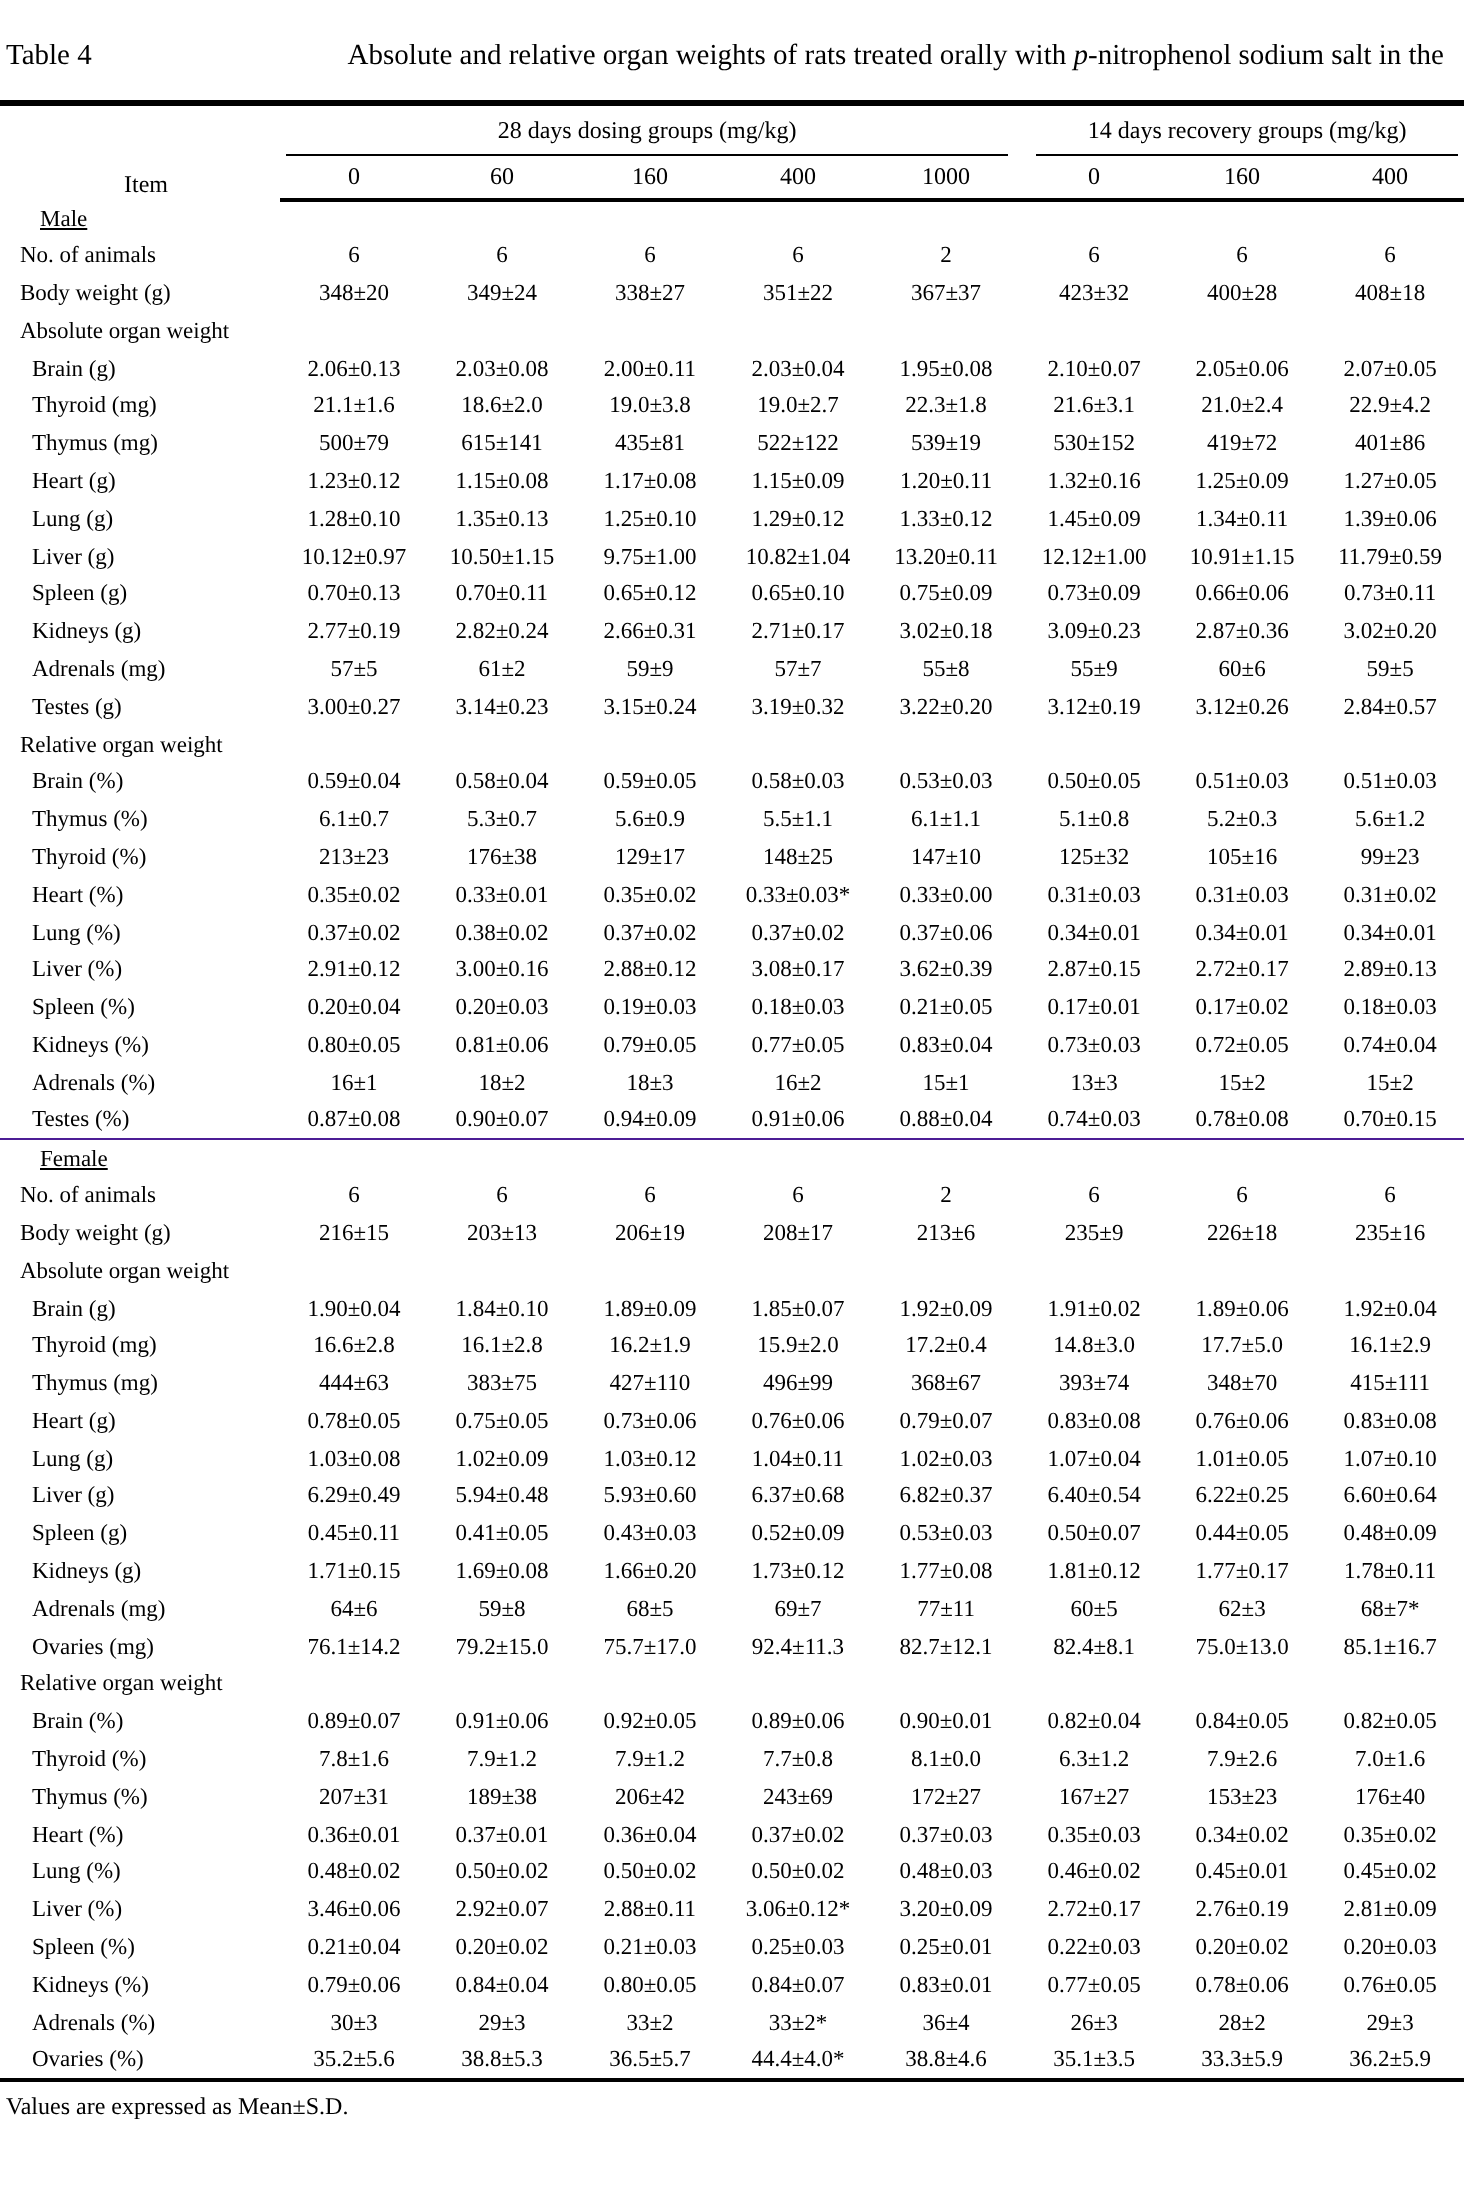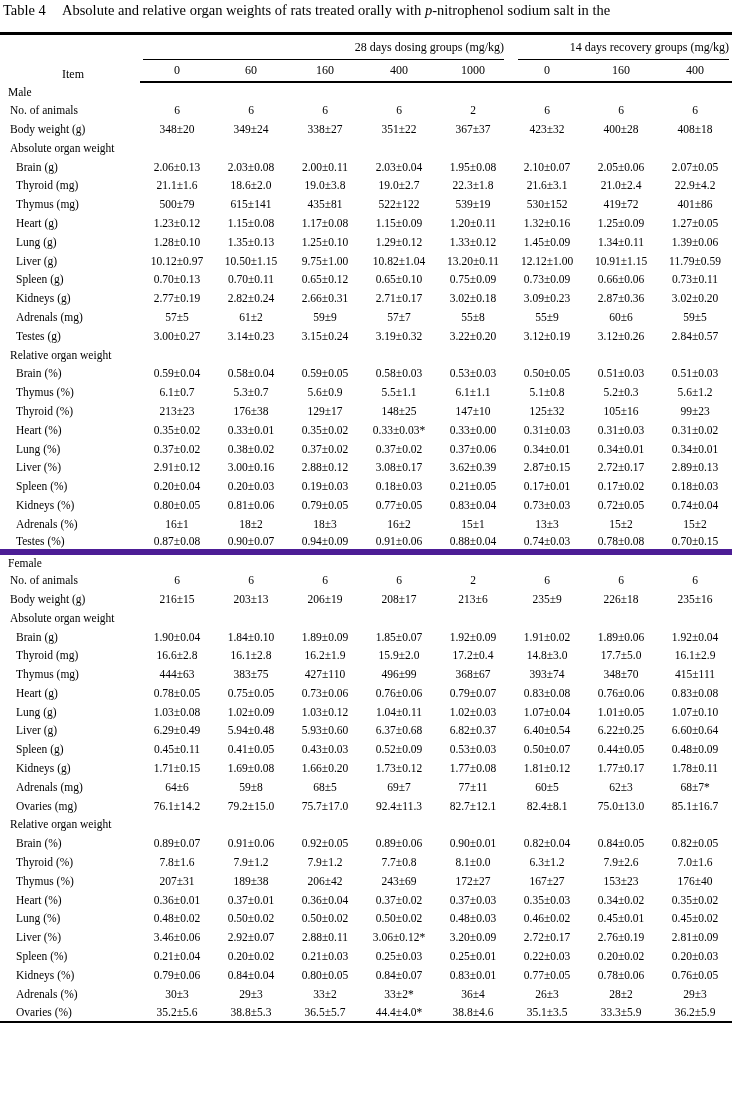--- a/index.html
+++ b/index.html
@@ -7,60 +7,60 @@
   body {
     width: 732px;
     height: 1096px;
     font-family: "Liberation Serif", serif;
     color: #000;
     position: relative;
     overflow: hidden;
   }
   .title {
     display: flex;
-    margin: 2px 0 0 3px;
+    margin: 20px 0 0 3px;
     font-size: 14.5px;
     line-height: 17.5px;
   }
   .tlabel { width: 59px; flex: 0 0 59px; }
-  .ttext { width: 660px; }
+  .ttext { width: 660px; text-align: right; }
   table.data-table {
     width: 732px;
     table-layout: fixed;
     border-collapse: collapse;
     margin-top: 12px;
     border-top: 3px solid #000;
     border-bottom: 2.5px solid #000;
     font-size: 11.5px;
   }
   col.c-item { width: 140px; }
   col.c-val { width: 74px; }
   thead th { font-weight: normal; font-size: 12px; }
   tr.group-row th { height: 27px; vertical-align: bottom; }
   th.item-head { text-align: center; padding-left: 6px; vertical-align: middle; }
   .spanner {
     border-bottom: 1px solid #000;
     padding-bottom: 4px;
-    text-align: right;
+    text-align: center;
   }
   .spanner.s1 { margin: 0 6px 0 3px; }
   .spanner.s2 { margin: 0 3px 0 8px; }
   tr.sub-row th {
     height: 22px;
     vertical-align: middle;
     border-bottom: 2.5px solid #000;
     text-align: center;
   }
   tbody td { height: 18.8px; padding: 0; vertical-align: middle; }
   td.val { text-align: center; }
   td.item { text-align: left; white-space: nowrap; }
-  td.ind0 { padding-left: 8px; }
+  td.ind0 { padding-left: 20px; text-decoration: underline; }
   td.ind1 { padding-left: 10px; }
   td.ind2 { padding-left: 16px; }
-  tr.section-divider td { border-top: 6px solid #4c1d95; }
+  tr.section-divider td { border-top: 1px solid #4c1d95; }
   .footnotes {
     margin: 4px 0 0 3px;
     font-size: 12px;
     line-height: 16.5px;
   }
 </style>
 </head>
 <body>
 
 <div class="title">
@@ -603,13 +603,14 @@
         <td class="val">44.4±4.0*</td>
         <td class="val">38.8±4.6</td>
         <td class="val">35.1±3.5</td>
         <td class="val">33.3±5.9</td>
         <td class="val">36.2±5.9</td>
       </tr>
     </tbody>
 </table>
 
 <div class="footnotes">
+  <div>Values are expressed as Mean±S.D.</div>
 </div>
 
 </body></html>

